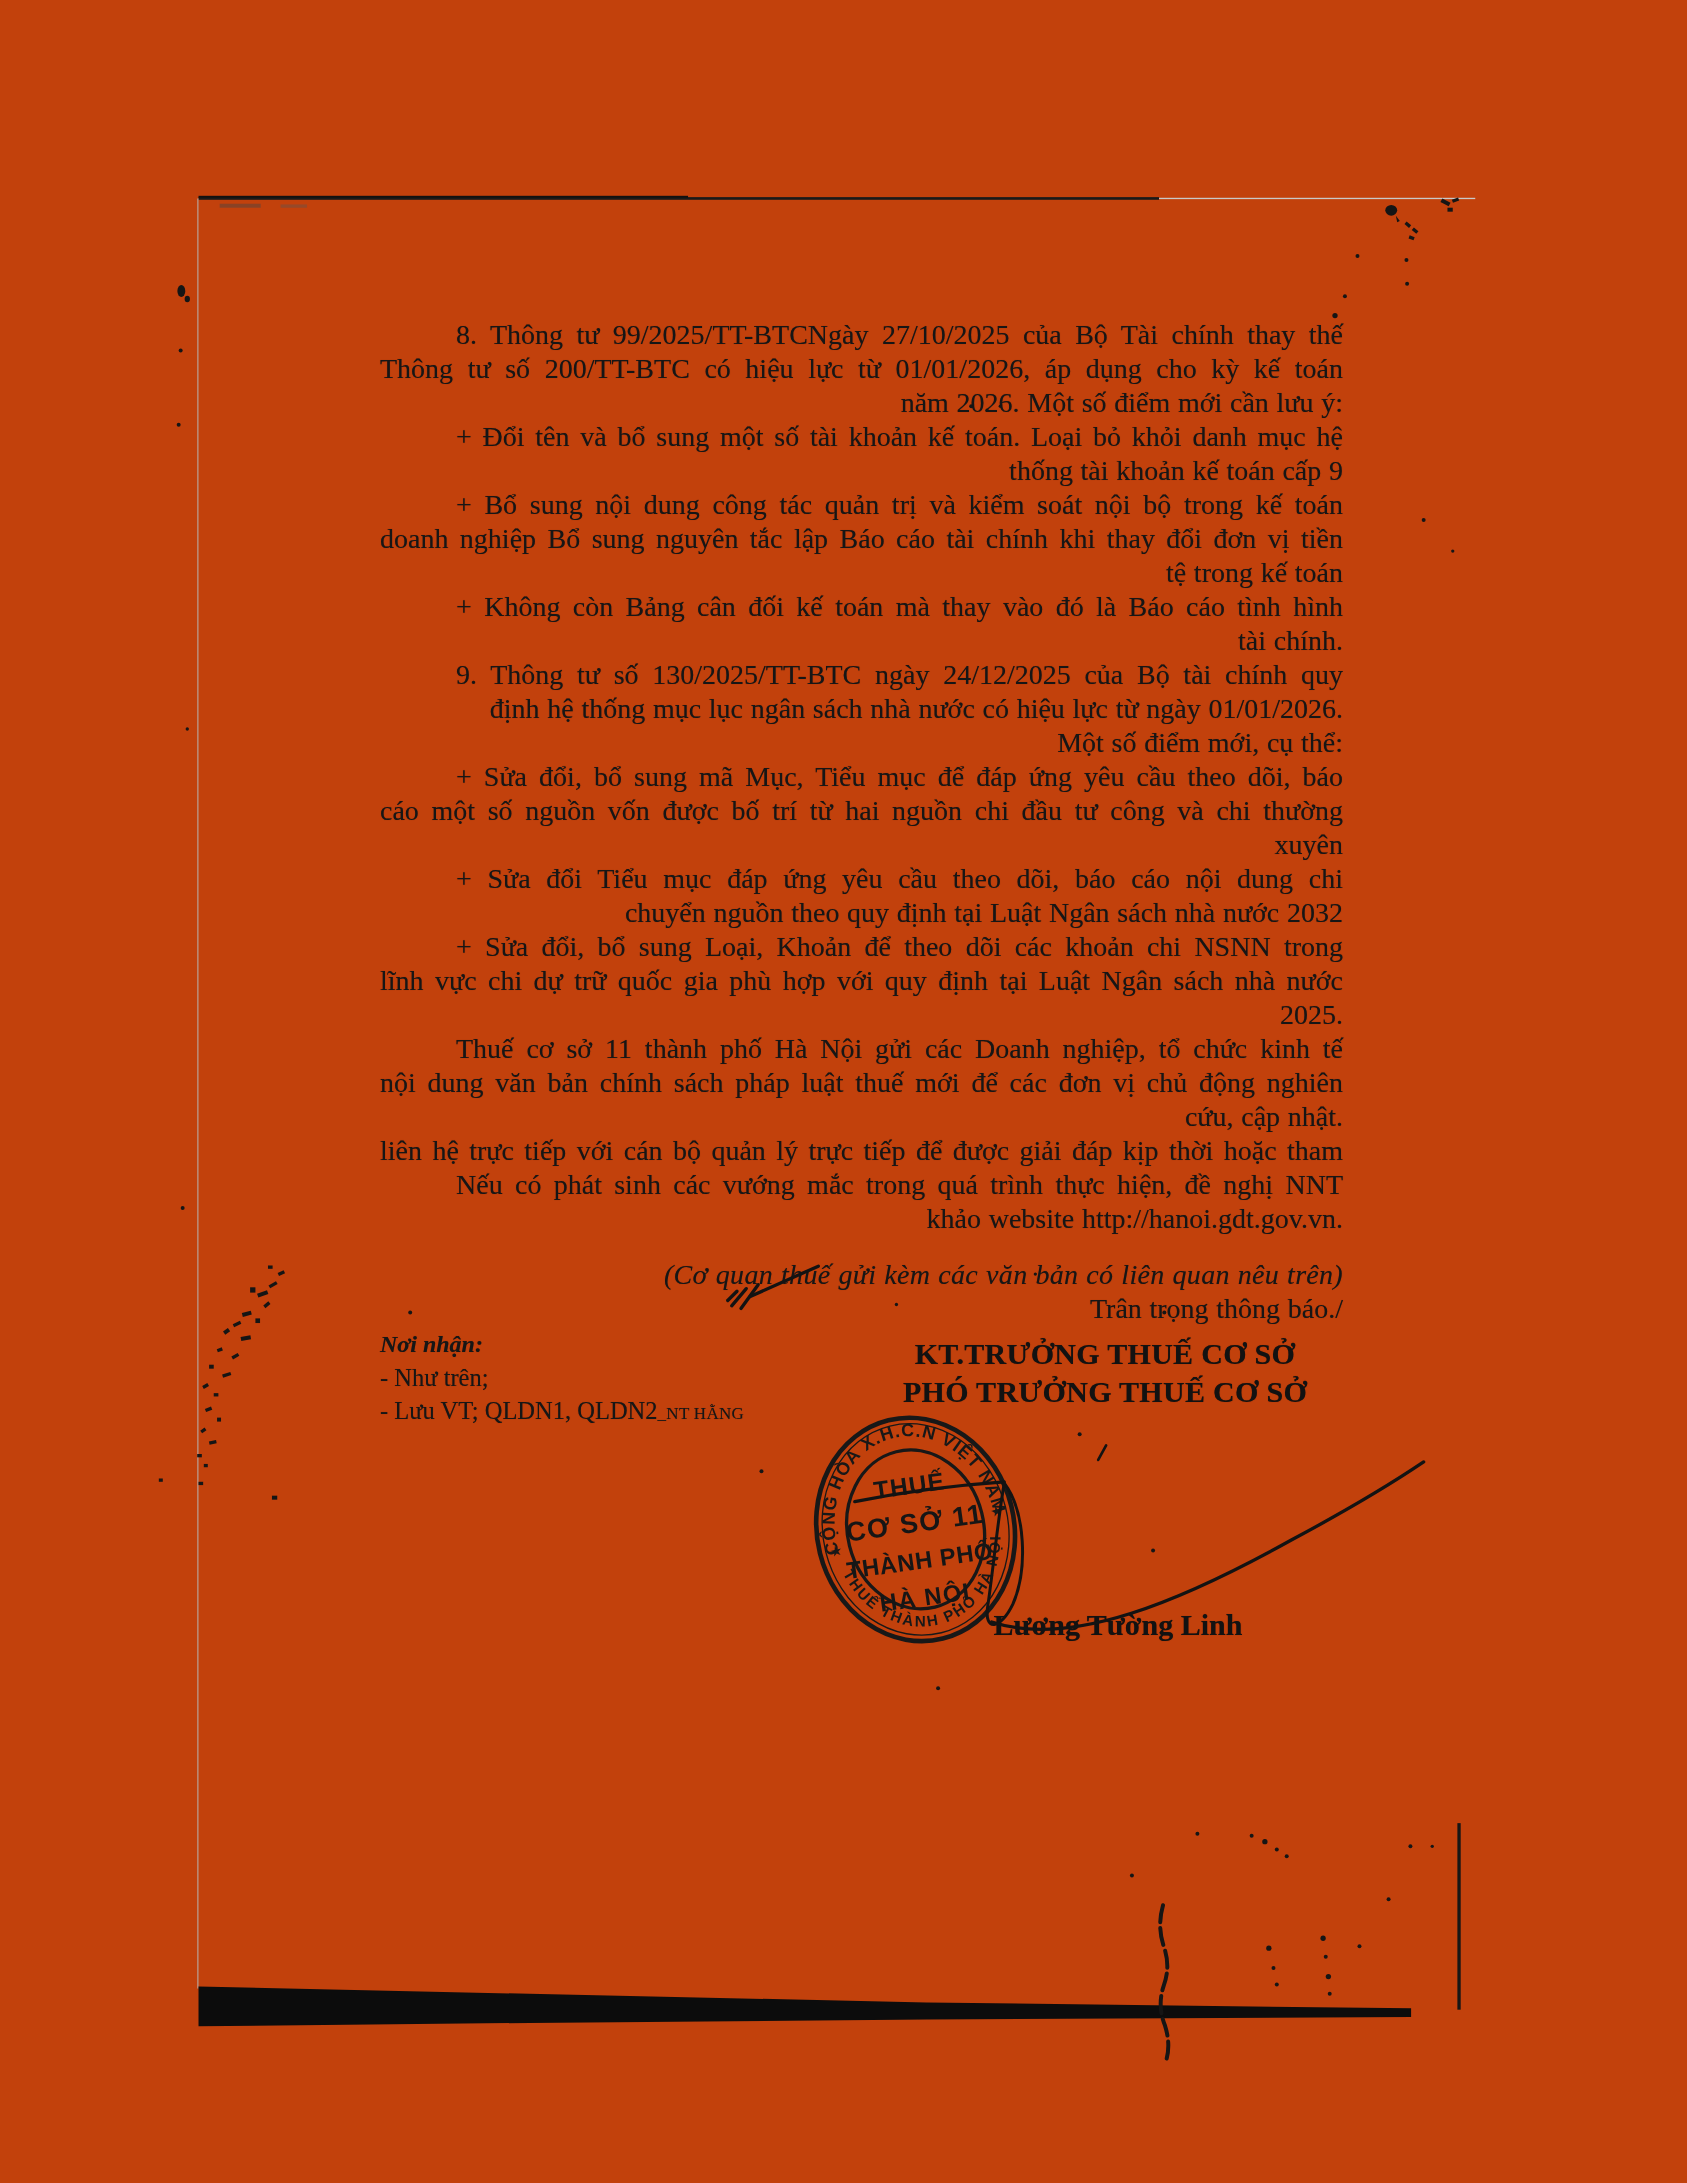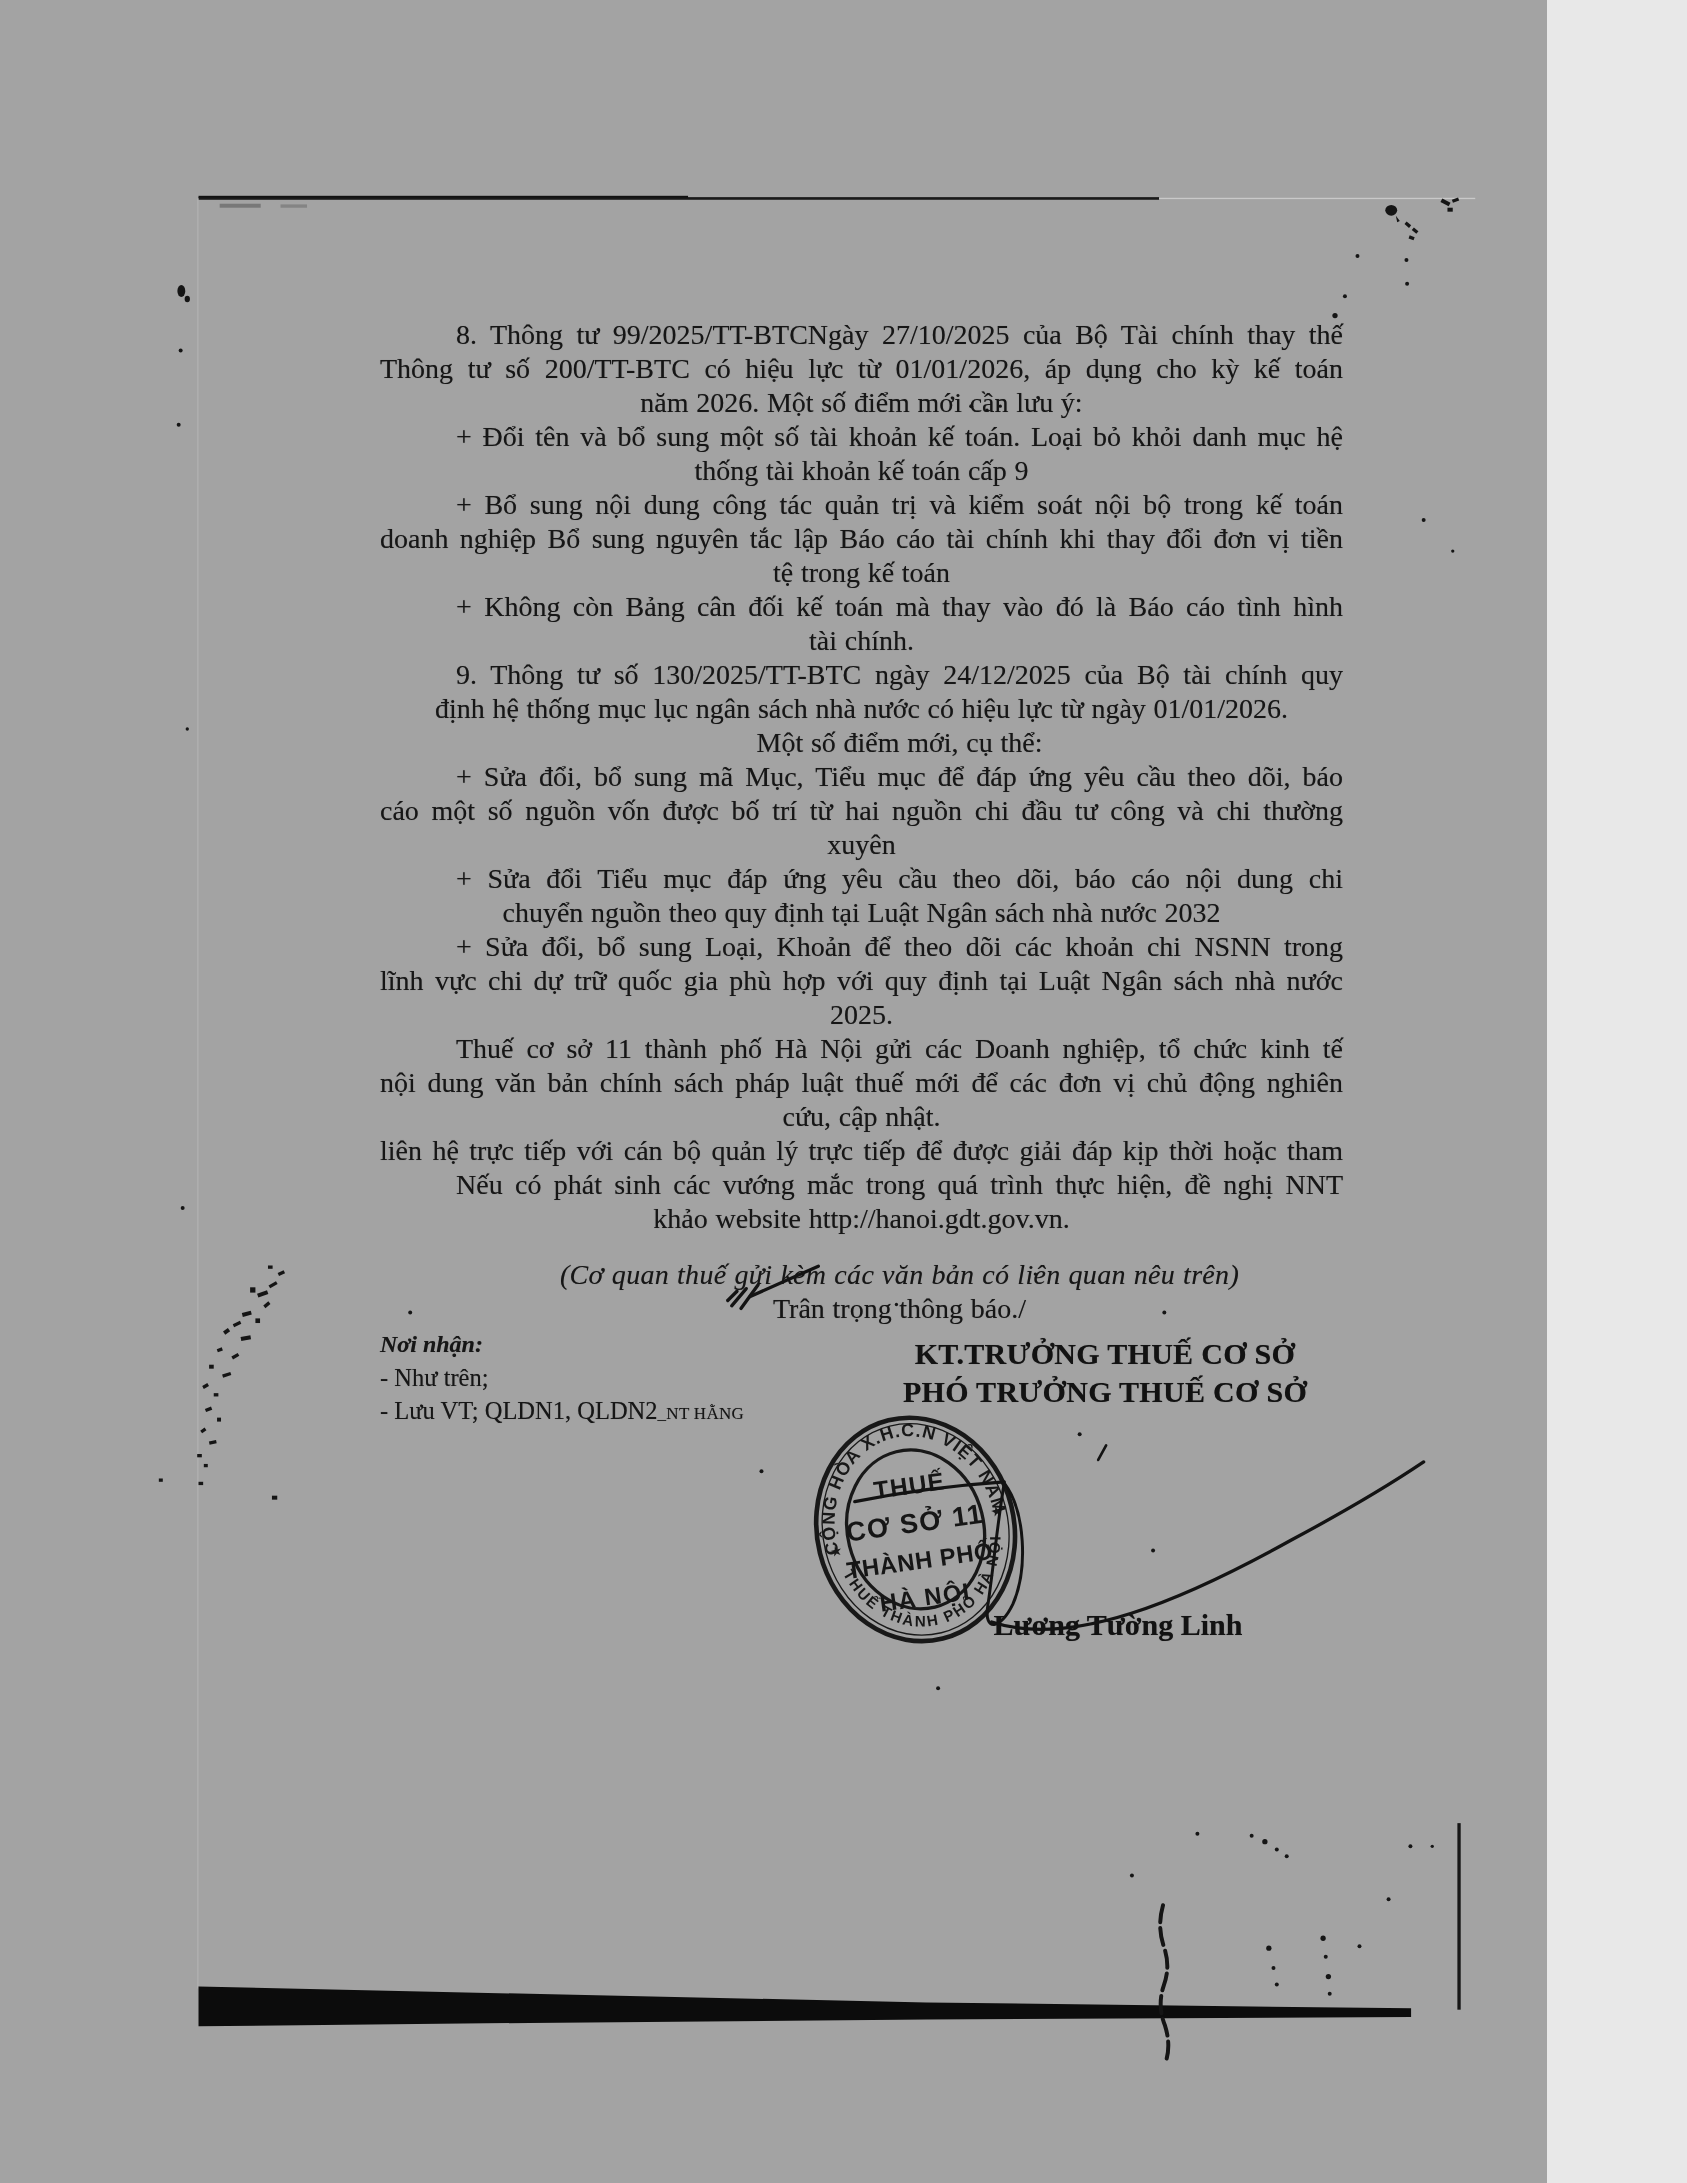--- a/index.html
+++ b/index.html
@@ -1,33 +1,33 @@
 <!DOCTYPE html>
 <html style="font-size:10.6px"><head>
 <meta charset="utf-8">
 <style>
   html,body{margin:0;padding:0;background:#e8e8e8;}
   .page{
     position:relative;
-    width:1547px;height:2183px;
-    background:#a3a3a3;
+    width:1687px;height:2183px;
+    background:#c2410c;
     overflow:hidden;
     font-family:"Liberation Serif", serif;
     color:#141414;
   }
   
   .bodytext{
     position:absolute;
     left:380px;top:318px;width:963px;
     font-size:28px;line-height:34px;
     color:#161616;
     text-shadow:0 0 0.7px rgba(20,20,20,.45);
     word-spacing:0.7px;
   }
-  .ln{white-space:normal;text-align:center;}
+  .ln{white-space:normal;text-align:right;}
   .fill{text-align:justify;text-align-last:justify;}
   .ind{text-indent:76px;}
   .it{font-style:italic;letter-spacing:0.3px;margin-top:22px;}
   
   .recipients{
     position:absolute;left:380px;top:1328px;width:423px;
     font-size:24.5px;line-height:33px;color:#161616;
     text-shadow:0 0 0.7px rgba(20,20,20,.45);
   }
   .recipients .label{font-weight:bold;font-style:italic;font-size:24px;}

